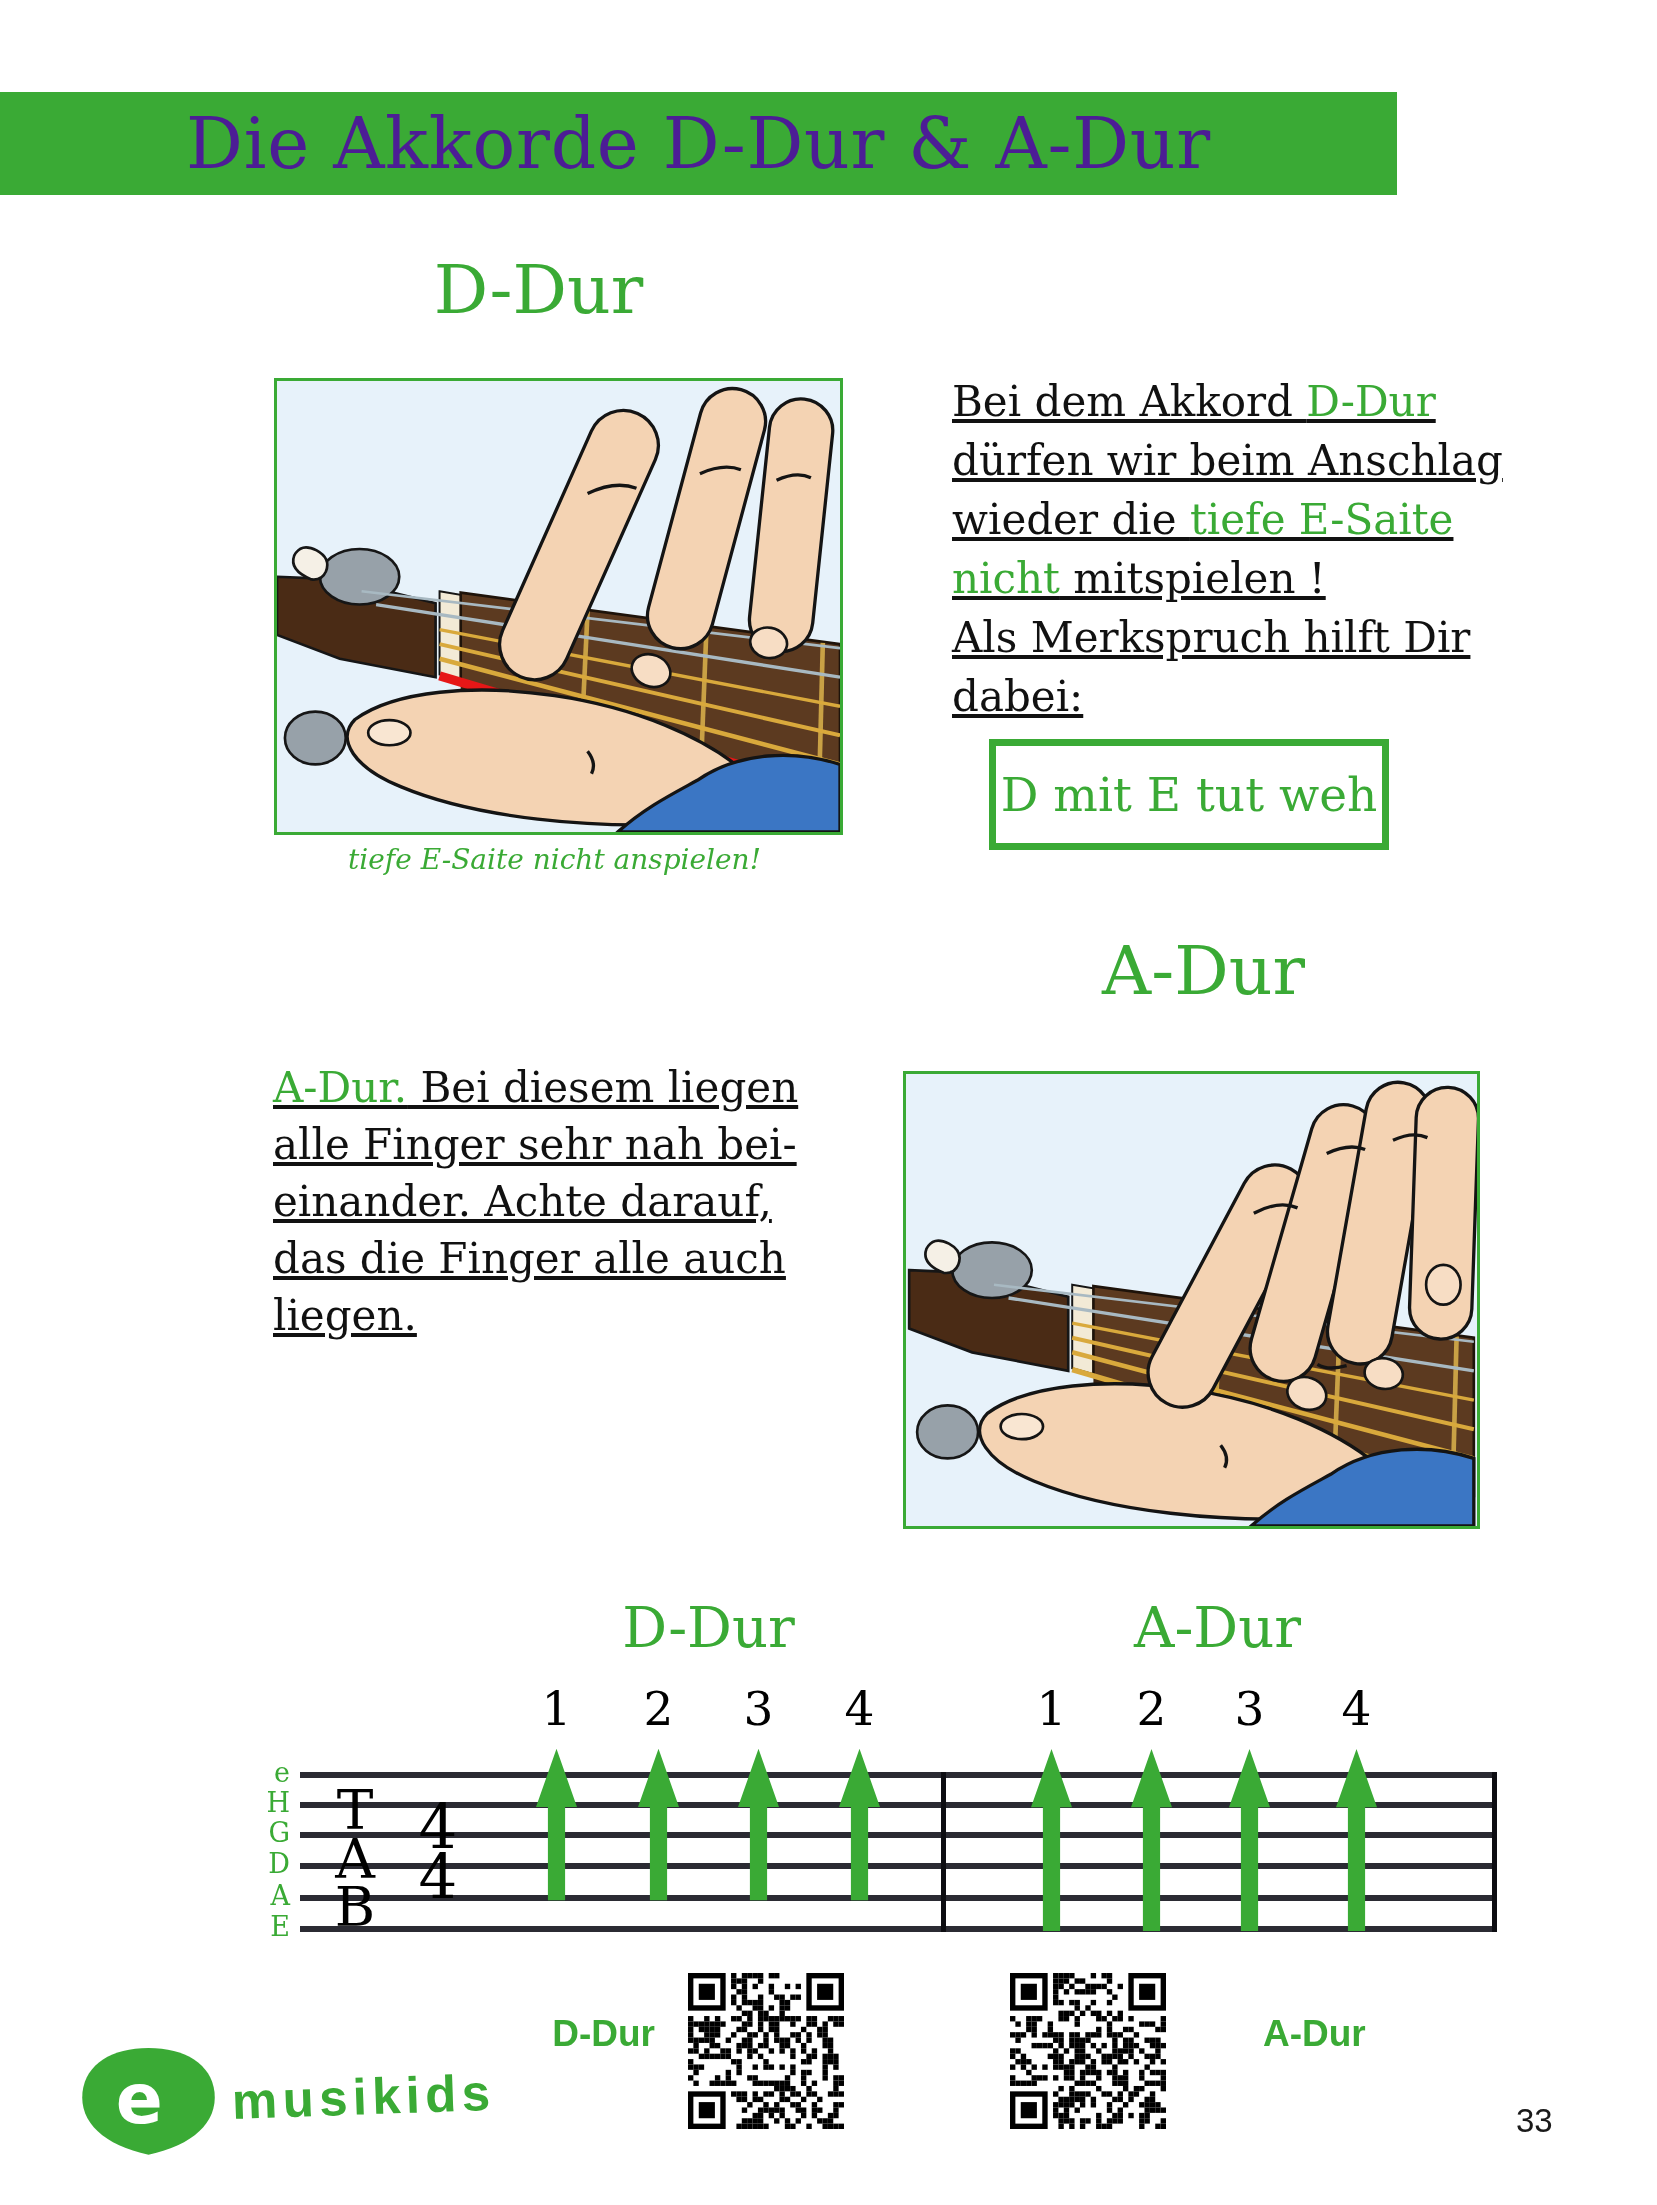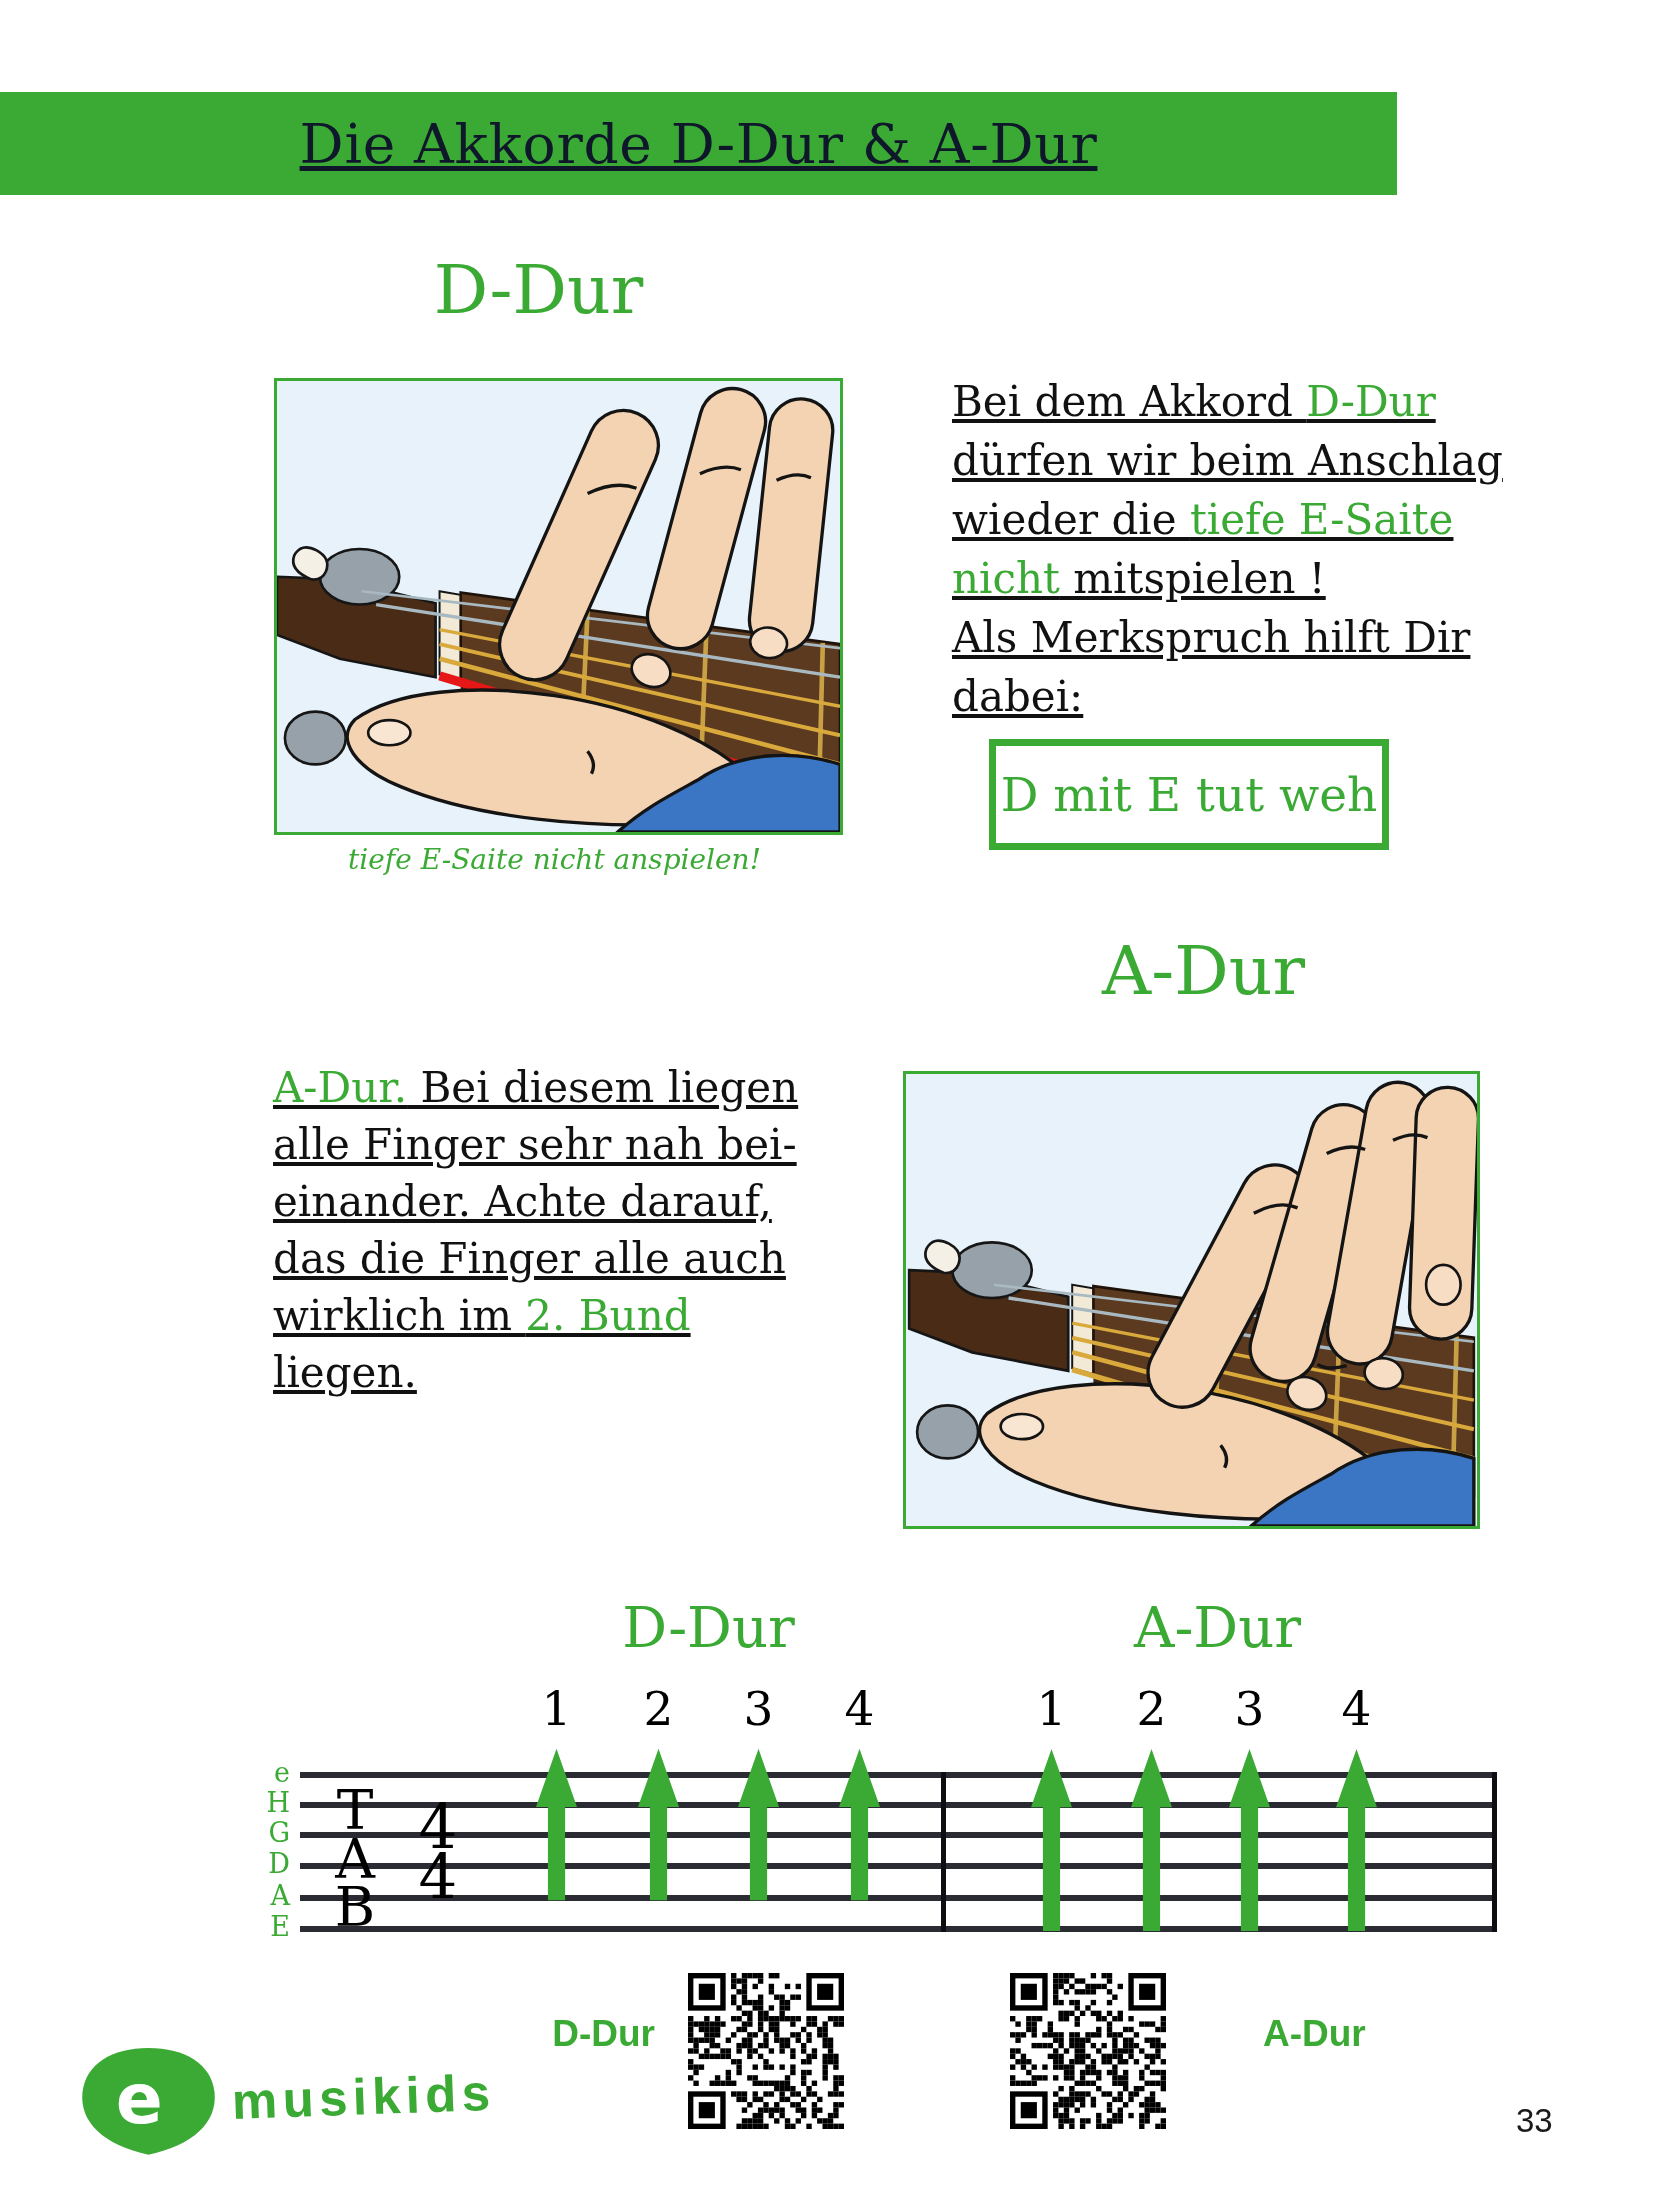--- a/index.html
+++ b/index.html
@@ -17,21 +17,21 @@
   .ser{font-family:"DejaVu Serif", serif;}
   .sans{font-family:"Liberation Sans", sans-serif;}
   .g{color:var(--green);}
   .center{text-align:center;}
   .right{text-align:right;}
 
   .header-bar{
     left:0;top:92px;width:1397px;height:103px;background:var(--green);
     display:flex;align-items:center;justify-content:center;
   }
-  .header-bar .title{color:#0f172a;font-size:55px;white-space:nowrap;letter-spacing:0.7px;text-decoration:underline;}
+  .header-bar .title{color:#4c1d95;font-size:71px;white-space:nowrap;letter-spacing:0.7px;}
 
   .section-heading{color:var(--green);font-size:68px;line-height:74px;}
 
   .figure{
     background:var(--lightblue);
     border:3.3px solid var(--green);
     box-sizing:border-box;
     overflow:hidden;
   }
   .figure svg{display:block;width:100%;height:100%;}
@@ -138,21 +138,20 @@
   <span>D mit E tut weh</span>
 </div>
 
 <div class="abs section-heading center" style="left:936px;top:934px;width:535px;">A-Dur</div>
 
 <div class="abs para para-l" style="left:273px;top:1059px;width:642px;">
   <div class="pline"><span class="g">A-Dur.</span><span> Bei diesem liegen</span></div>
   <div class="pline"><span>alle Finger sehr nah bei-</span></div>
   <div class="pline"><span>einander. Achte darauf,</span></div>
   <div class="pline"><span>das die Finger alle auch</span></div>
-  <div class="pline"><span>wirklich im </span><span class="g">2. Bund</span></div>
   <div class="pline"><span>liegen.</span></div>
 </div>
 
 <div class="abs figure" style="left:903px;top:1071px;width:577px;height:458px;">
   <svg viewBox="0 0 852 682">
     <rect width="852" height="682" fill="#e7f2fa"></rect>
     <path d="M0,296 L95,300 L240,336 L240,448 L95,420 L0,384 Z" fill="#4a2b15" stroke="#161616" stroke-width="4"></path>
     <ellipse cx="58" cy="540" rx="46" ry="40" fill="#97a1a9" stroke="#161616" stroke-width="4"></ellipse>
     <ellipse cx="125" cy="296" rx="60" ry="42" fill="#97a1a9" stroke="#161616" stroke-width="4"></ellipse>
     <path d="M52,300 q-34,-14 -26,-36 q10,-20 34,-8 q22,12 14,32 q-6,14 -22,12 Z" fill="#f5f0e6" stroke="#161616" stroke-width="4"></path>

